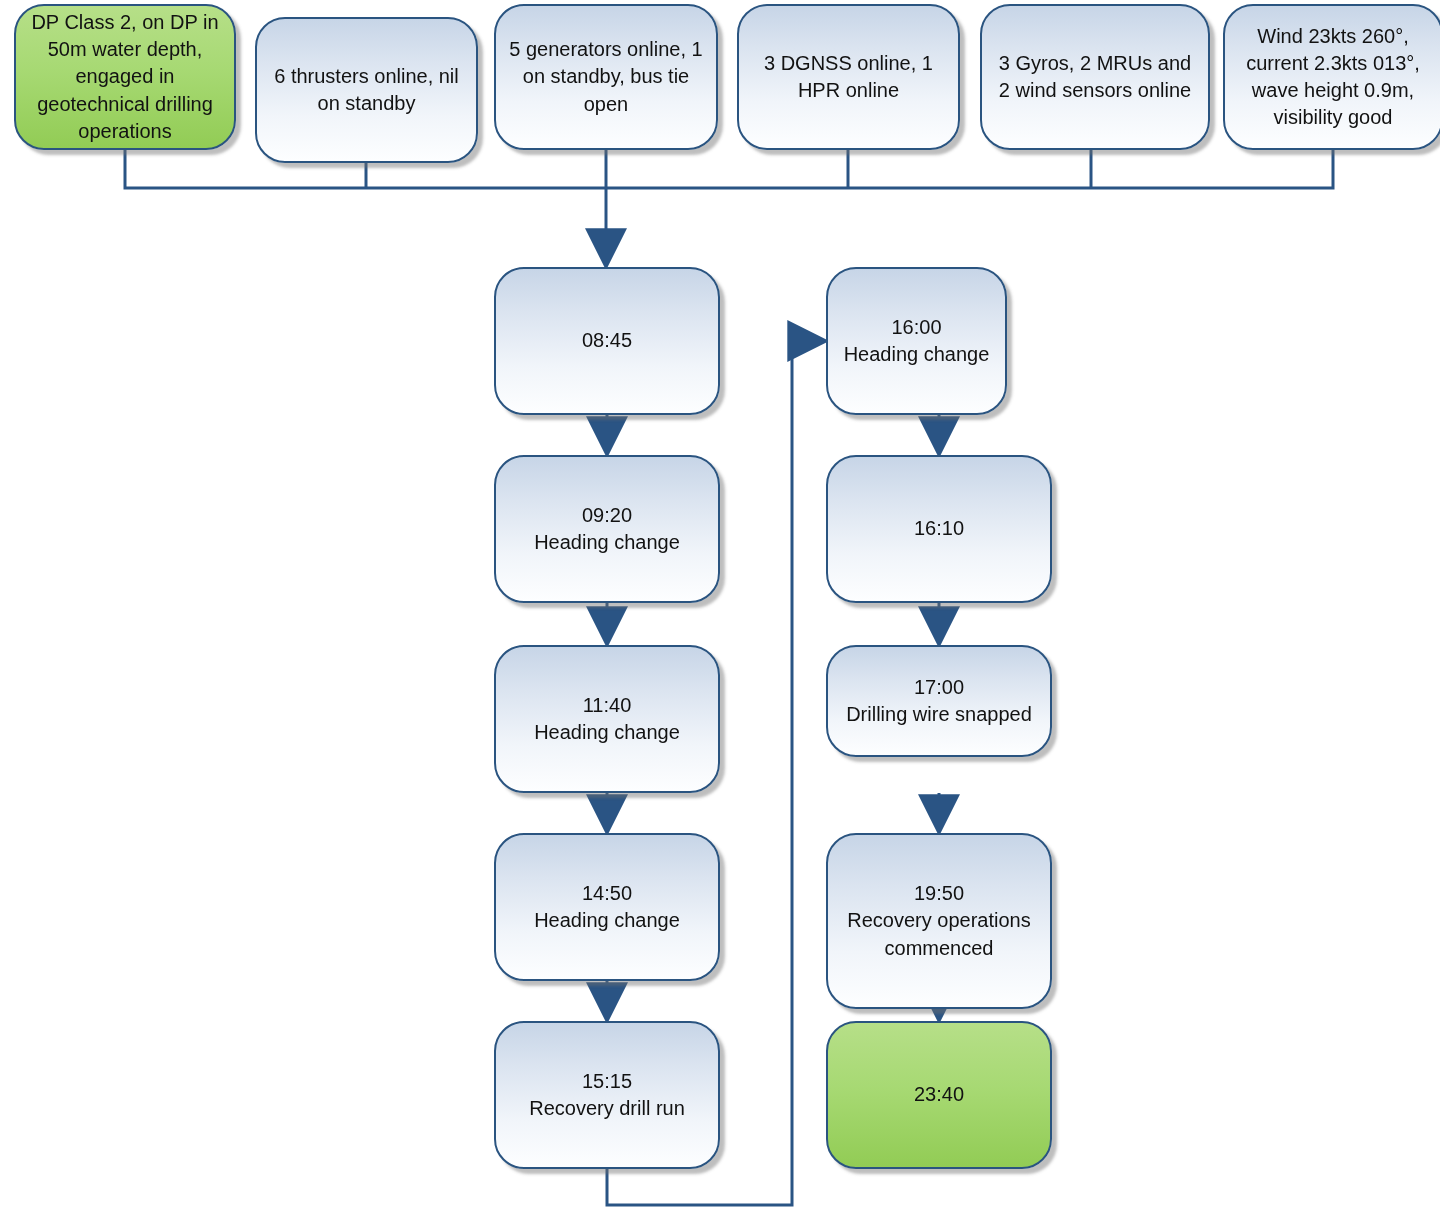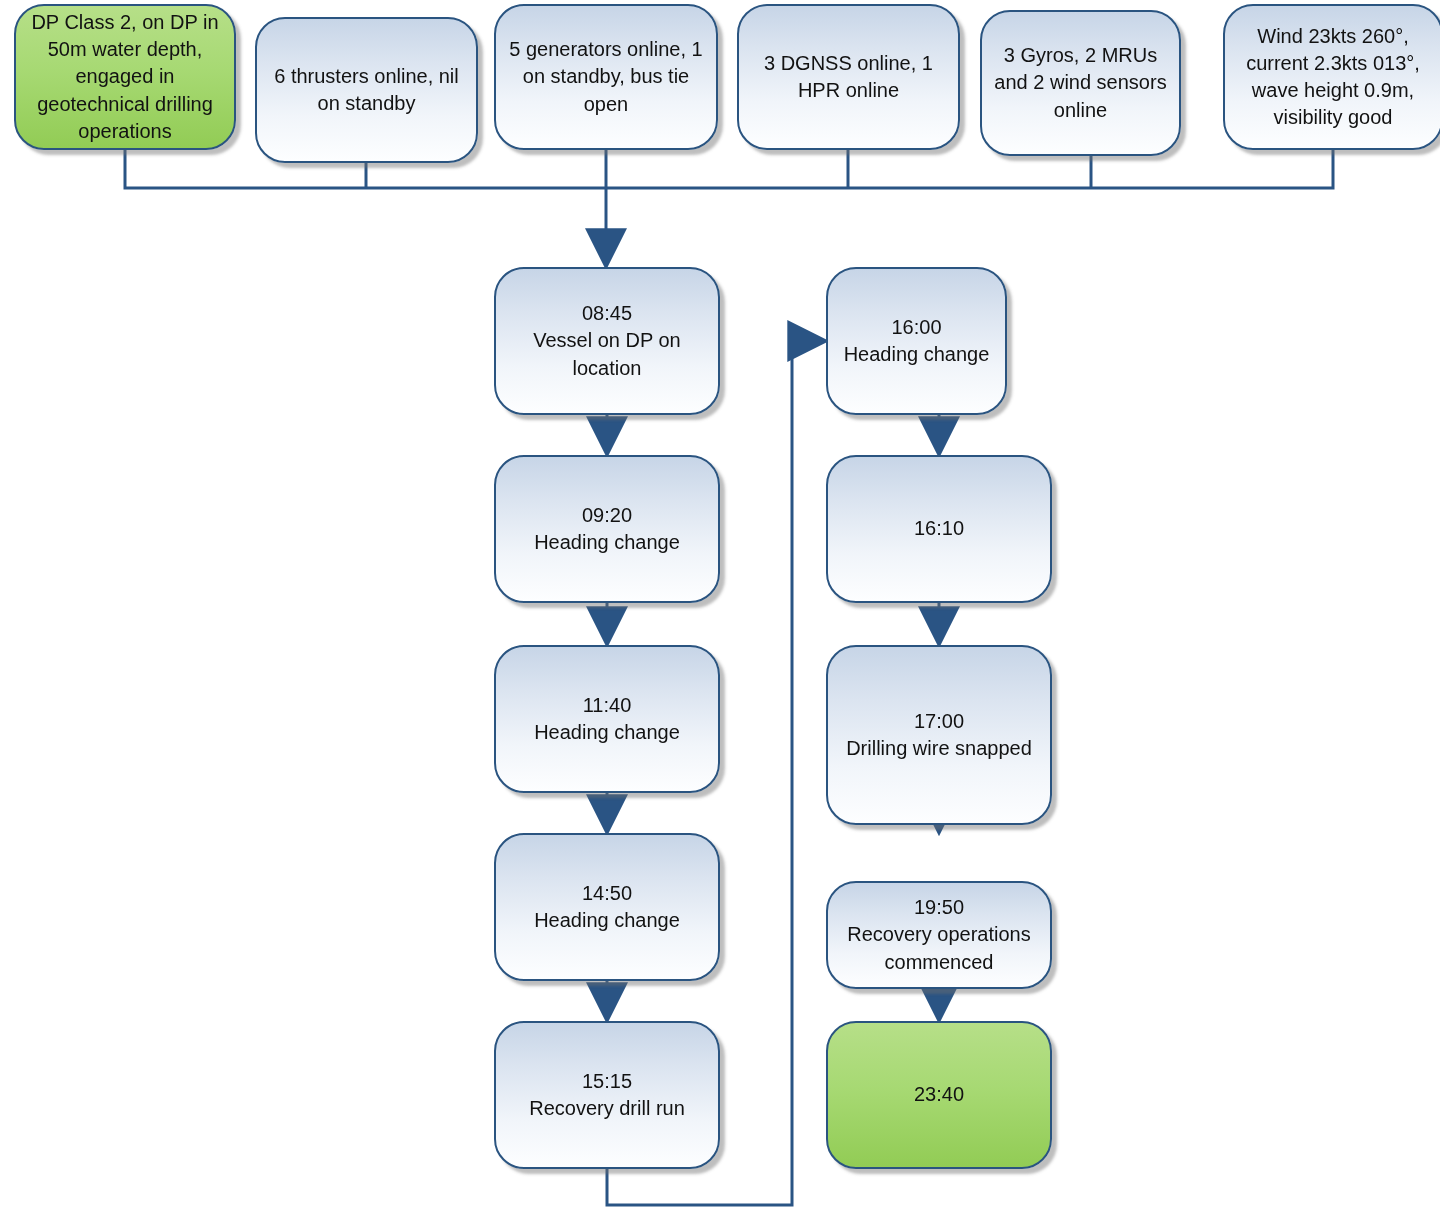--- a/index.html
+++ b/index.html
@@ -60,31 +60,30 @@
   </div>
   <div class="node blue" style="left:247px;top:17px;width:223px;height:146px">
     <div>6 thrusters online, nil on standby</div>
   </div>
   <div class="node blue" style="left:486px;top:4px;width:224px;height:146px">
     <div>5 generators online, 1 on standby, bus tie open</div>
   </div>
   <div class="node blue" style="left:729px;top:4px;width:223px;height:146px">
     <div>3 DGNSS online, 1 HPR online</div>
   </div>
-  <div class="node blue" style="left:972px;top:10px;width:201px;height:146px">
+  <div class="node blue" style="left:972px;top:4px;width:230px;height:146px">
     <div>3 Gyros, 2 MRUs and 2 wind sensors online</div>
   </div>
   <div class="node blue" style="left:1215px;top:4px;width:220px;height:146px">
     <div>Wind 23kts 260°, current 2.3kts 013°, wave height 0.9m, visibility good</div>
   </div>
 
   <div class="node blue" style="left:486px;top:267px;width:226px;height:148px">
     <div class="stack">
       <div>08:45</div>
-      <div>Vessel on DP on location</div>
     </div>
   </div>
   <div class="node blue" style="left:486px;top:455px;width:226px;height:148px">
     <div class="stack">
       <div>09:20</div>
       <div>Heading change</div>
     </div>
   </div>
   <div class="node blue" style="left:486px;top:645px;width:226px;height:148px">
     <div class="stack">
@@ -109,27 +108,27 @@
     <div class="stack">
       <div>16:00</div>
       <div>Heading change</div>
     </div>
   </div>
   <div class="node blue" style="left:818px;top:455px;width:226px;height:148px">
     <div class="stack">
       <div>16:10</div>
     </div>
   </div>
-  <div class="node blue" style="left:818px;top:645px;width:226px;height:180px">
+  <div class="node blue" style="left:818px;top:645px;width:226px;height:112px">
     <div class="stack">
       <div>17:00</div>
       <div>Drilling wire snapped</div>
     </div>
   </div>
-  <div class="node blue" style="left:818px;top:881px;width:226px;height:108px">
+  <div class="node blue" style="left:818px;top:833px;width:226px;height:176px">
     <div class="stack">
       <div>19:50</div>
       <div>Recovery operations commenced</div>
     </div>
   </div>
   <div class="node green" style="left:818px;top:1021px;width:226px;height:148px">
     <div class="stack">
       <div>23:40</div>
     </div>
   </div>

